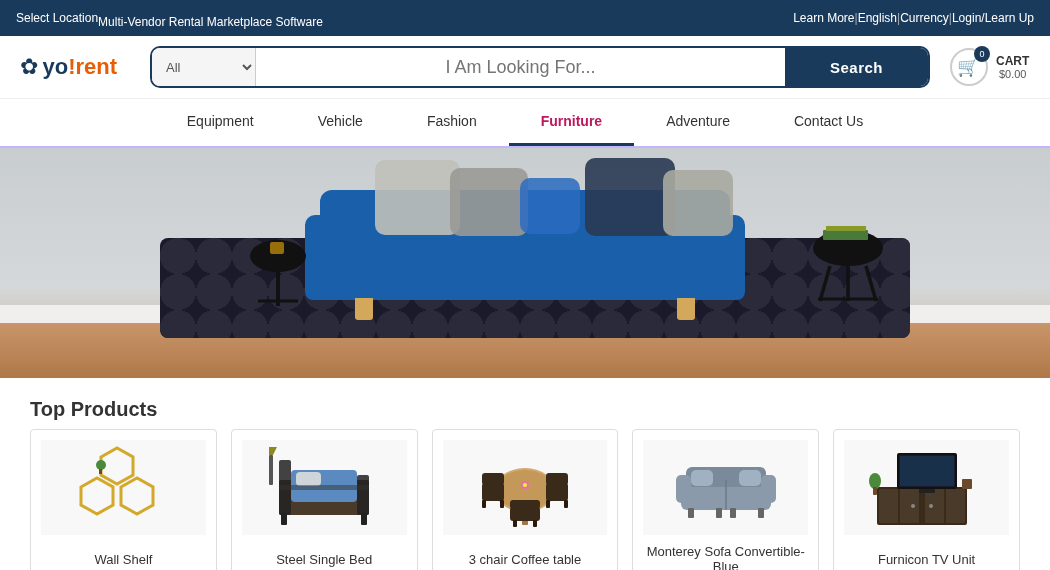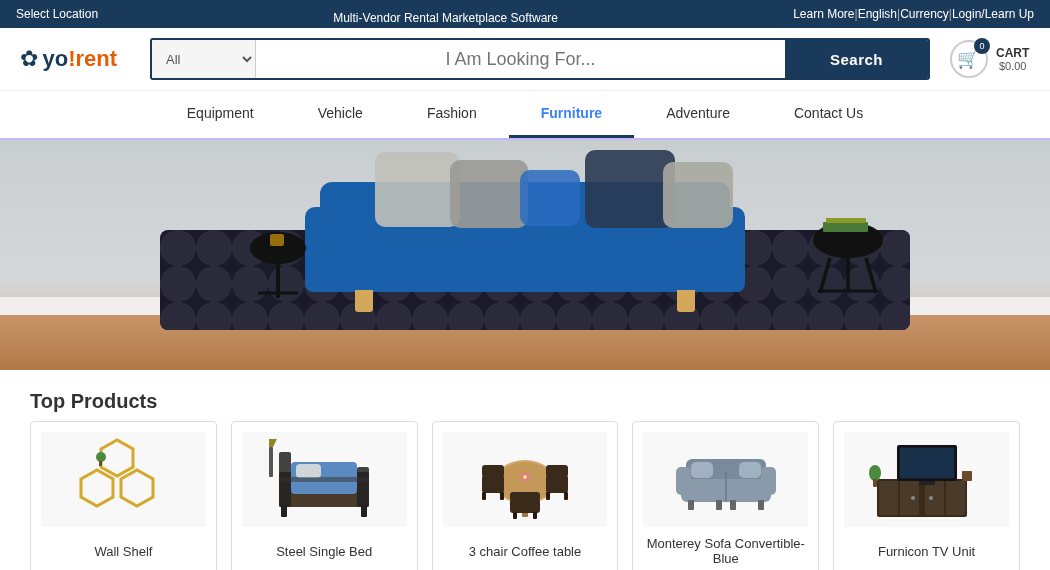--- a/index.html
+++ b/index.html
@@ -7,23 +7,23 @@
 
     
     .top-bar {
       background: #1a3a5c;
       color: #fff;
       font-size: 12px;
       display: flex;
       align-items: center;
       justify-content: space-between;
       padding: 0 16px;
-      height: 28px;
-    }
-    .top-bar-center { text-align: center; flex: 1; margin-top: 8px; }
+      height: 36px;
+    }
+    .top-bar-center { text-align: left; flex: 1; margin-top: 8px; }
     .top-bar-right { display: flex; gap: 0; align-items: center; }
     .top-bar-right span { cursor: pointer; }
     .top-bar-divider { color: #aaa; }
 
     
     .header {
       display: flex;
       align-items: center;
       padding: 10px 20px;
       background: #fff;
@@ -45,21 +45,21 @@
       font-weight: bold;
       color: #1a3a5c;
     }
     .logo-text span { color: #e85d04; }
 
     
     .search-bar {
       flex: 1;
       display: flex;
       border: 2px solid #1a3a5c;
-      border-radius: 3px;
+      border-radius: 10px;
       overflow: hidden;
       height: 42px;
     }
     .search-category {
       background: #f5f5f5;
       border: none;
       border-right: 1px solid #ccc;
       padding: 0 10px;
       font-size: 13px;
       color: #555;
@@ -134,21 +134,21 @@
       padding: 14px 32px;
       font-size: 14px;
       color: #333;
       cursor: pointer;
       text-decoration: none;
       display: block;
     }
     .nav-item.active {
       border-bottom: 3px solid #1a3a5c;
       font-weight: bold;
-      color: #3b82f6;
+      color: #be185d;
     }
 
     
     .hero {
       width: 100%;
       height: 230px;
       background: #d8dde0;
       position: relative;
       overflow: hidden;
       display: flex;

